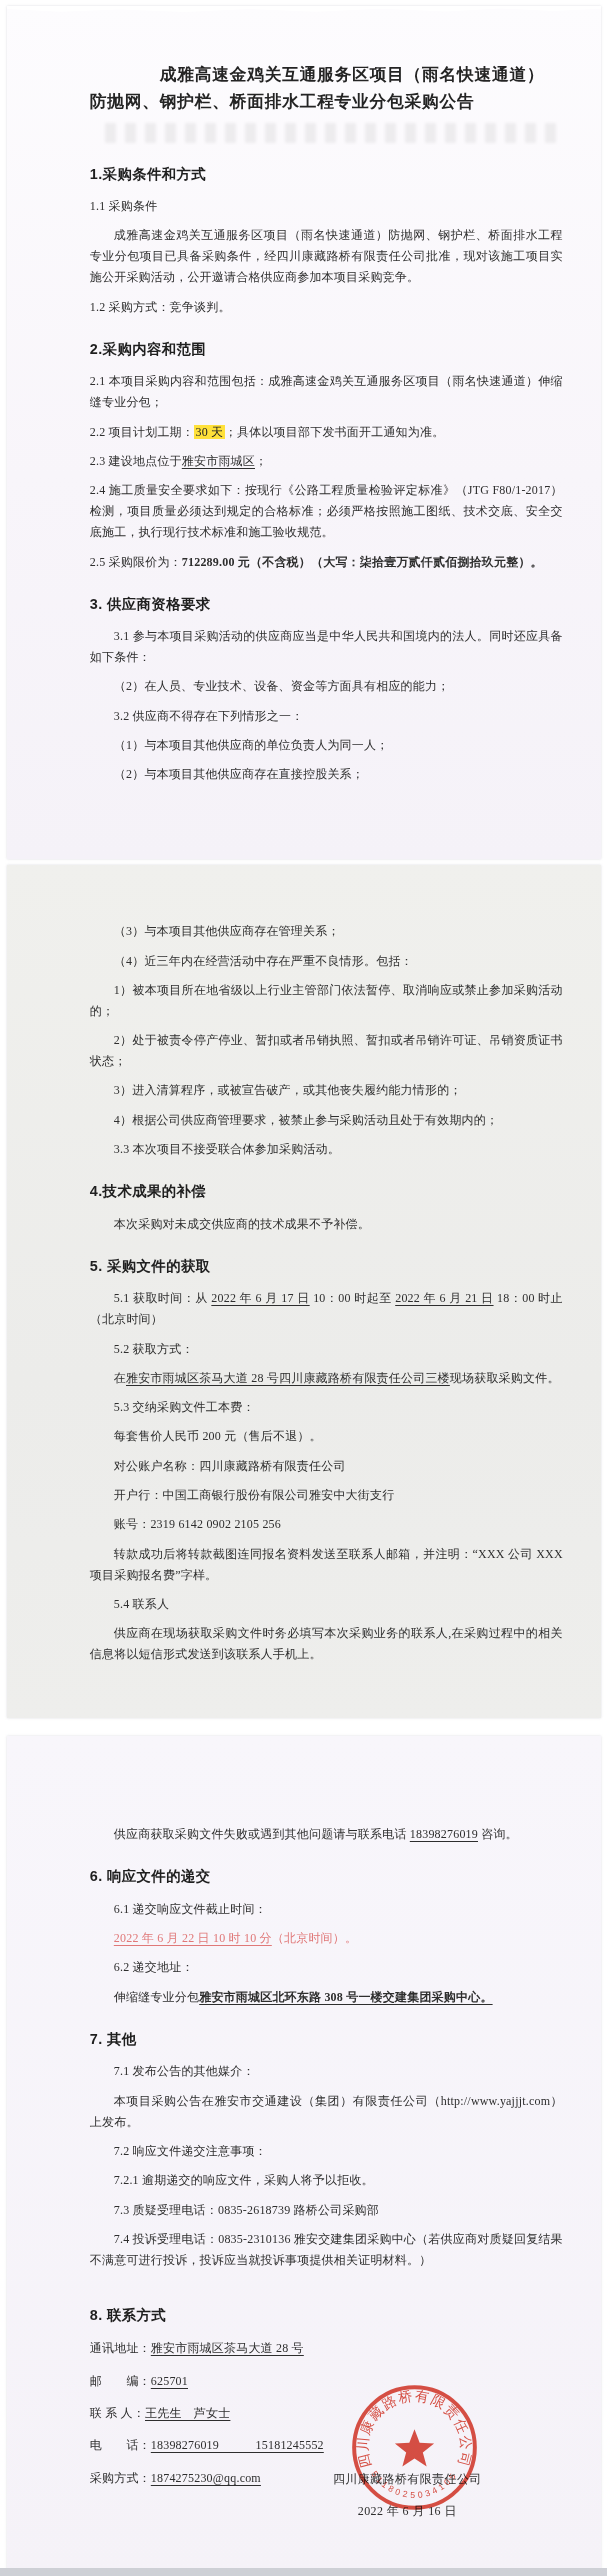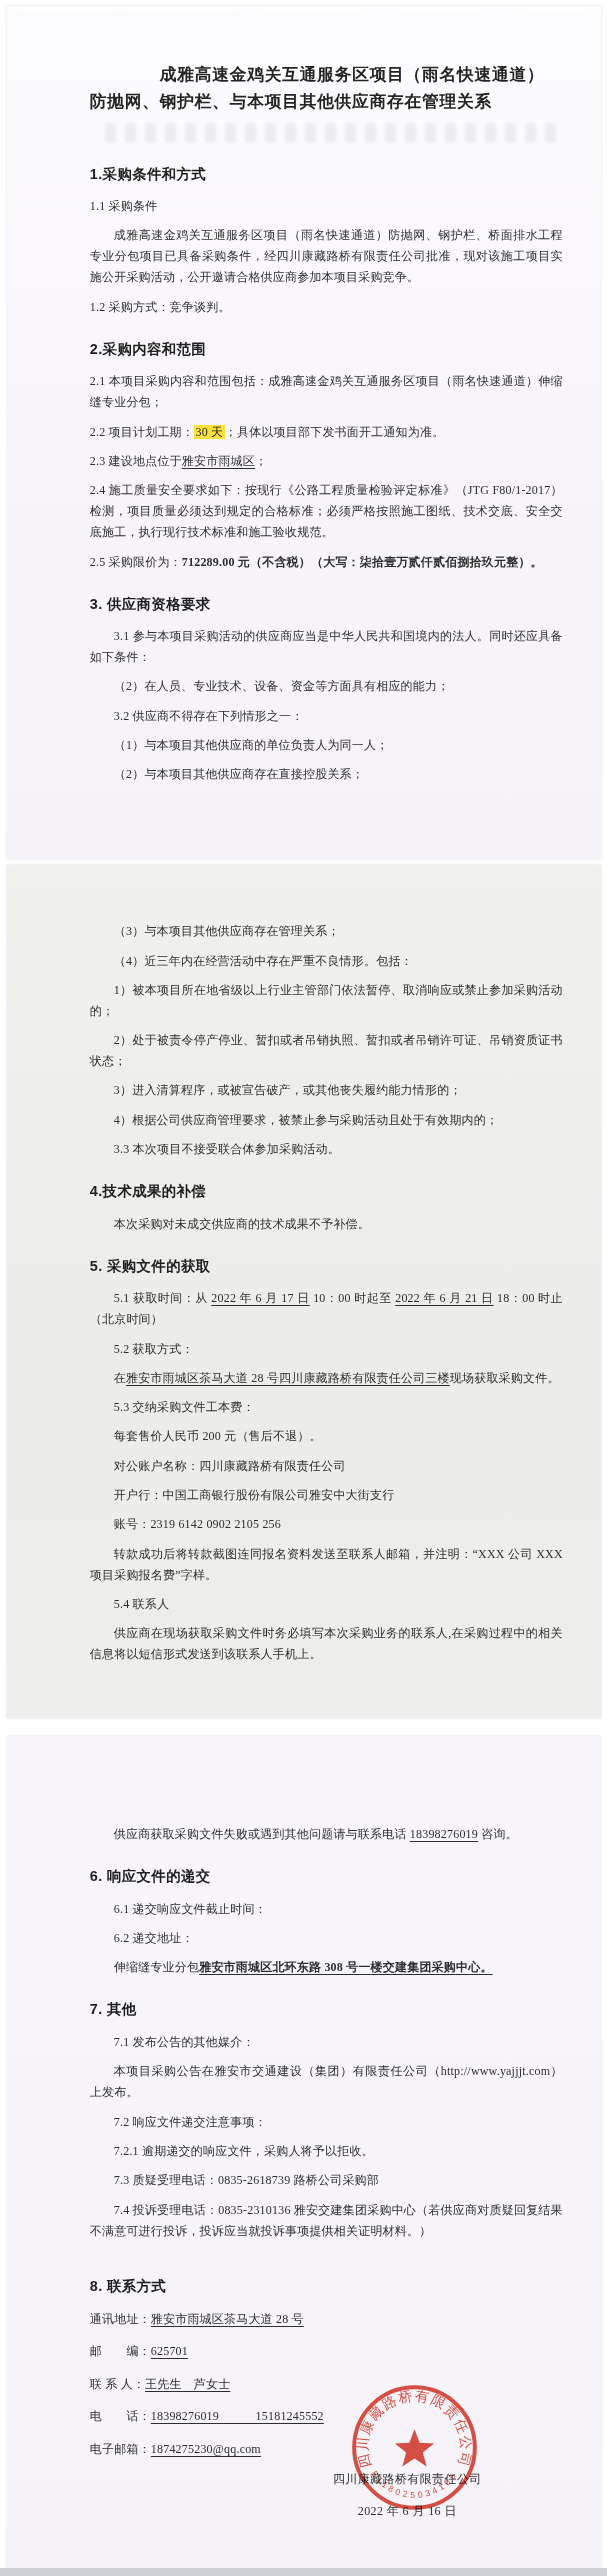--- a/index.html
+++ b/index.html
@@ -75,21 +75,21 @@
   }
 </style>
 </head>
 <body>
 
 <div class="page page-1">
   <div class="torn-edge"></div>
   <div class="content">
     <div class="doc-title">
       <span class="t1">成雅高速金鸡关互通服务区项目（雨名快速通道）</span>
-      <span class="t2">防抛网、钢护栏、与本项目其他供应商存在管理关系</span>
+      <span class="t2">防抛网、钢护栏、桥面排水工程专业分包采购公告</span>
     </div>
     <div class="ghost"></div>
 
     <div class="h-sec">1.采购条件和方式</div>
     <p class="line">1.1  采购条件</p>
     <p class="line ind">成雅高速金鸡关互通服务区项目（雨名快速通道）防抛网、钢护栏、桥面排水工程专业分包项目已具备采购条件，经四川康藏路桥有限责任公司批准，现对该施工项目实施公开采购活动，公开邀请合格供应商参加本项目采购竞争。</p>
     <p class="line">1.2 采购方式：竞争谈判。</p>
 
     <div class="h-sec">2.采购内容和范围</div>
     <p class="line">2.1 本项目采购内容和范围包括：成雅高速金鸡关互通服务区项目（雨名快速通道）伸缩缝专业分包；</p>
@@ -135,37 +135,38 @@
 
   </div>
 </div>
 
 <div class="page page-3">
   <div class="content p3-content">
     <p class="line ind"><span>供应商获取采购文件失败或遇到其他问题请与联系电话 </span><span class="u">18398276019</span><span> 咨询。</span></p>
 
     <div class="h-sec">6.  响应文件的递交</div>
     <p class="line ind">6.1 递交响应文件截止时间：</p>
+    <p class="line ind red"><span class="u">2022 年 6 月 22 日 10 时 10 分</span><span>（北京时间）。</span></p>
     <p class="line ind">6.2 递交地址：</p>
     <p class="line ind"><span>伸缩缝专业分包</span><span class="u b">雅安市雨城区北环东路 308 号一楼交建集团采购中心。</span></p>
 
     <div class="h-sec">7.  其他</div>
     <p class="line ind">7.1 发布公告的其他媒介：</p>
     <p class="line ind">本项目采购公告在雅安市交通建设（集团）有限责任公司（http://www.yajjjt.com）上发布。</p>
     <p class="line ind">7.2 响应文件递交注意事项：</p>
     <p class="line ind">7.2.1 逾期递交的响应文件，采购人将予以拒收。</p>
     <p class="line ind">7.3  质疑受理电话：0835-2618739 路桥公司采购部</p>
     <p class="line ind">7.4  投诉受理电话：0835-2310136 雅安交建集团采购中心（若供应商对质疑回复结果不满意可进行投诉，投诉应当就投诉事项提供相关证明材料。）</p>
 
     <div class="h-sec" style="margin-top:33px;">8.  联系方式</div>
     <div class="contact-row"><span>通讯地址：</span><span class="val">雅安市雨城区茶马大道 28 号</span></div>
     <div class="contact-row"><span>邮　　编：</span><span class="val">625701</span></div>
     <div class="contact-row"><span>联  系  人：</span><span class="val">王先生　芦女士</span></div>
     <div class="contact-row"><span>电　　话：</span><span class="val">18398276019　　　15181245552</span></div>
-    <div class="contact-row"><span>电子邮箱：</span><span class="val">1874275230@qq.com</span></div>
+    <div class="contact-row"><span>采购方式：</span><span class="val">1874275230@qq.com</span></div>
   </div>
 
   <div class="sig-block">
     <div>四川康藏路桥有限责任公司</div>
     <div class="sig-date">2022 年 6 月 16 日</div>
   </div>
 
   <svg class="stamp" viewBox="0 0 170 170" aria-hidden="true">
     <circle cx="85" cy="85" r="76" fill="none" stroke="var(--stamp-red)" stroke-width="5"></circle>
     <polygon points="85,62 91.5,79.1 109.7,80 95.5,91.4 100.3,109 85,99 69.7,109 74.5,91.4 60.3,80 78.5,79.1" fill="var(--stamp-red)"></polygon>

